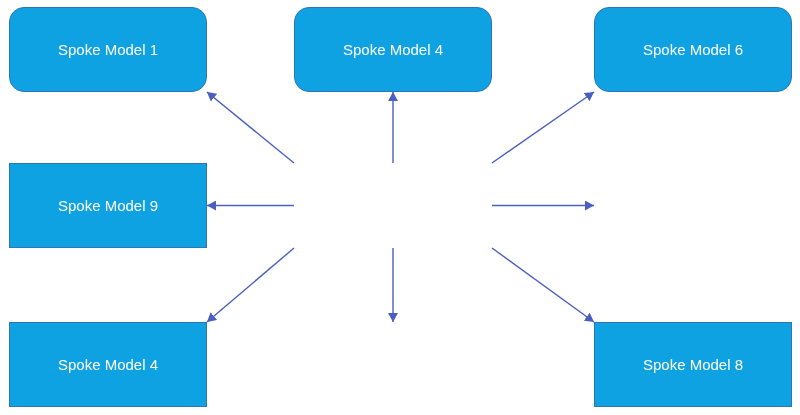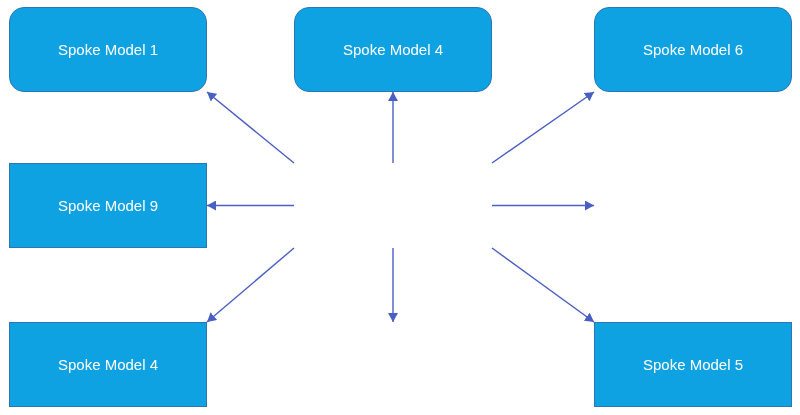--- a/index.html
+++ b/index.html
@@ -78,16 +78,16 @@
   </div>
 
   <div class="box col1 row2">
     <span class="lbl">Spoke Model 9</span>
   </div>
 
   <div class="box col1 row3">
     <span class="lbl">Spoke Model 4</span>
   </div>
   <div class="box col3 row3">
-    <span class="lbl">Spoke Model 5</span>
+    <span class="lbl">Spoke Model 8</span>
   </div>
 
 </div>
 
 </body></html>

